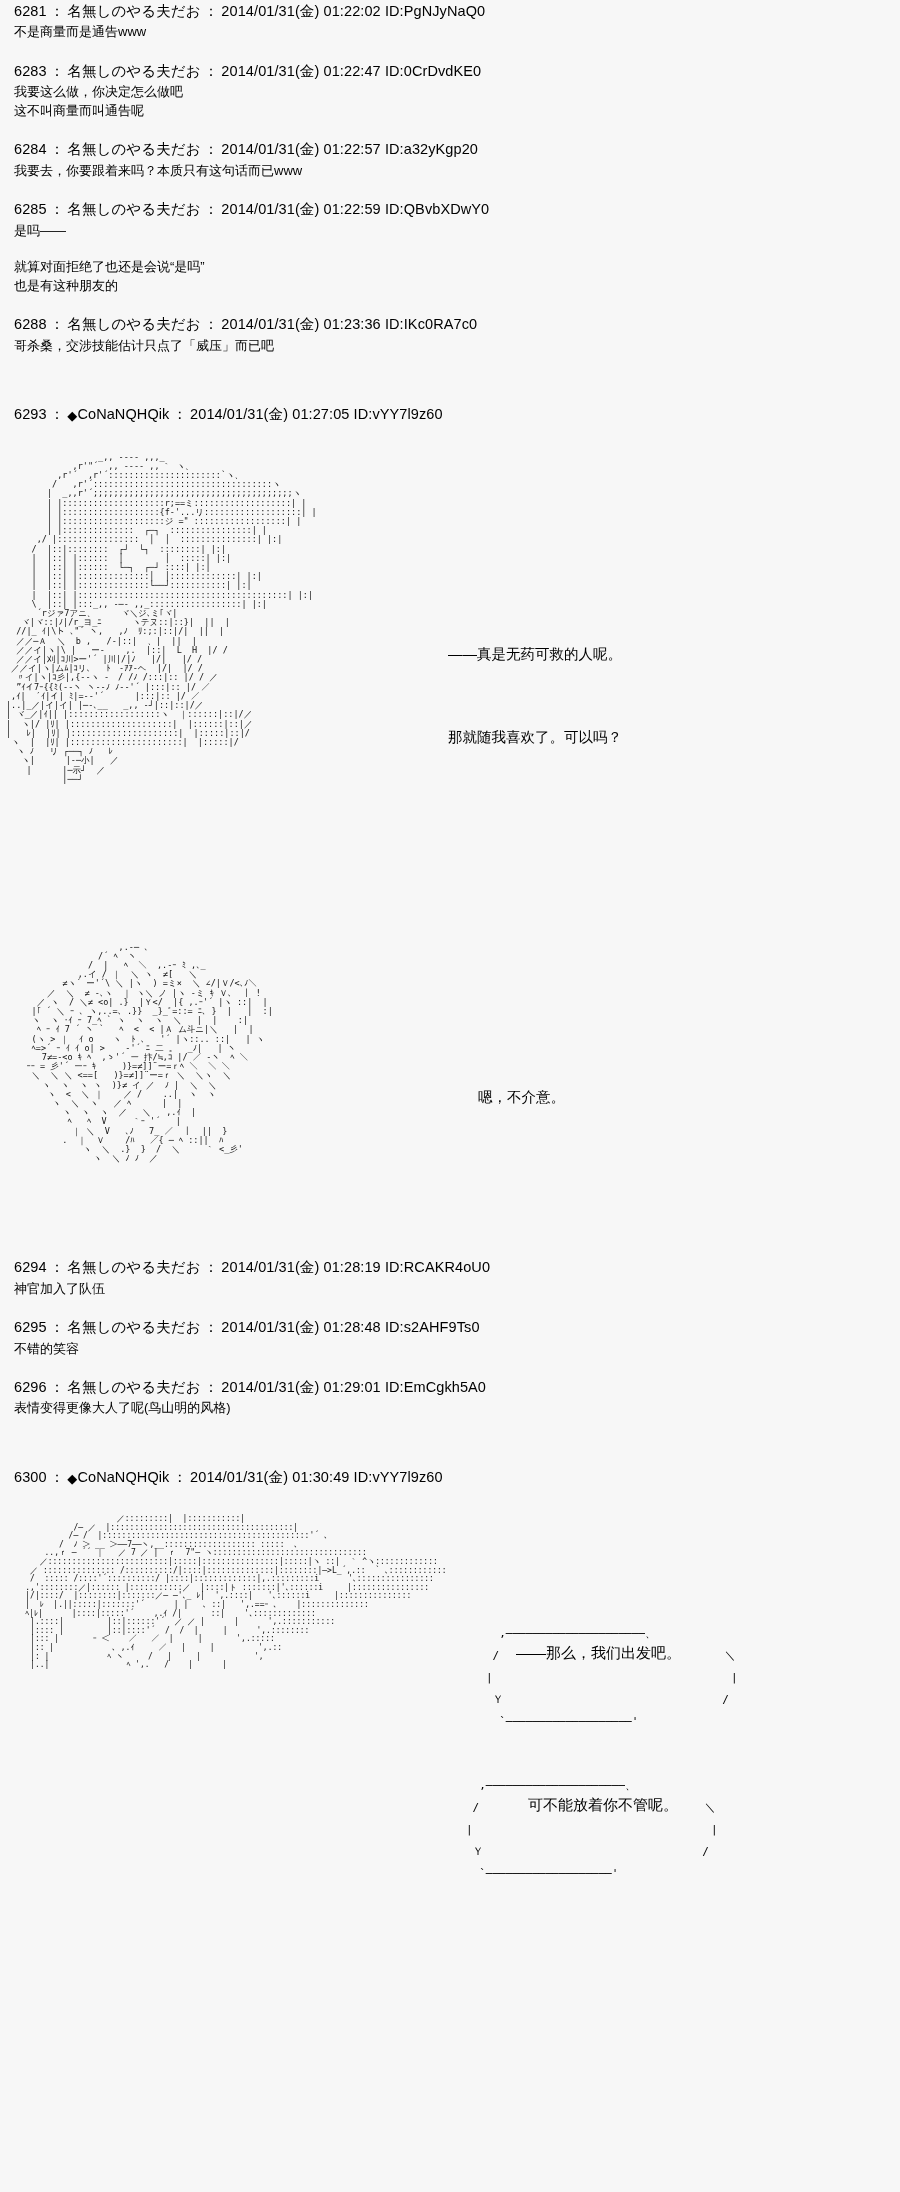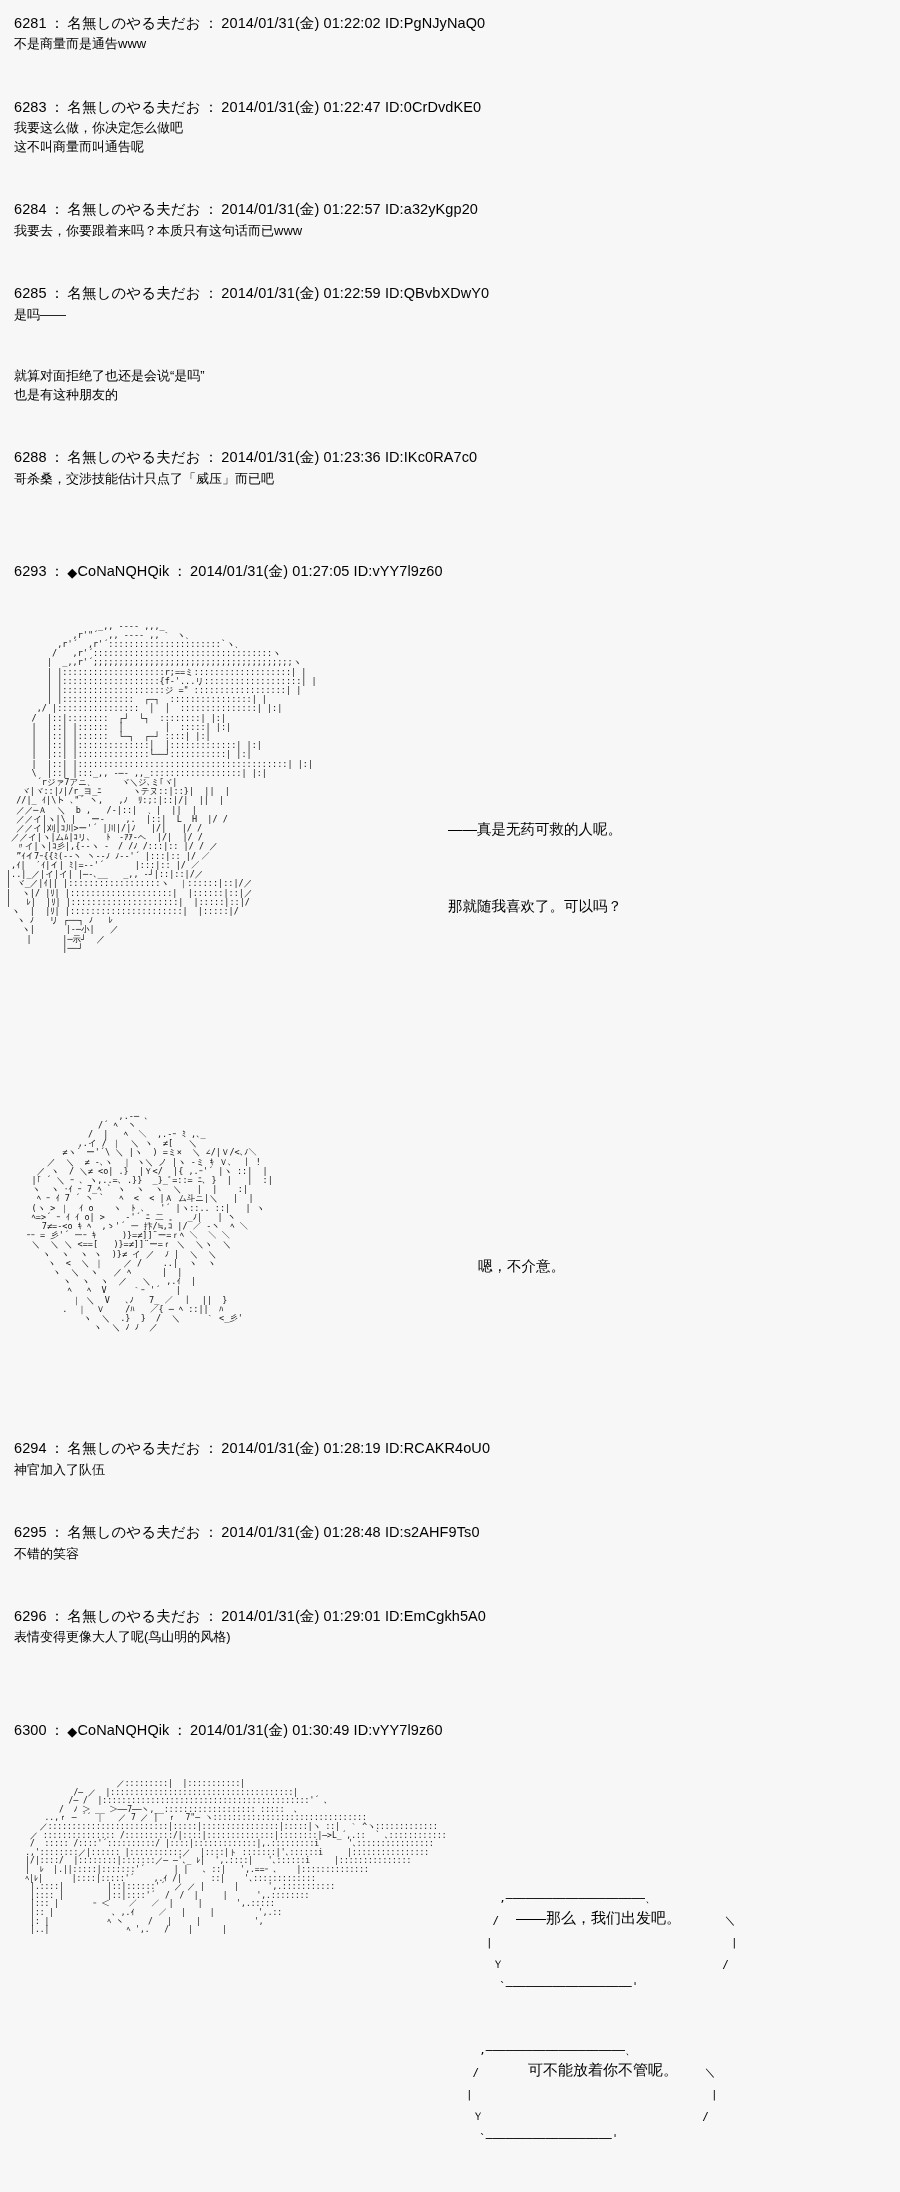--- a/index.html
+++ b/index.html
@@ -15,21 +15,21 @@
   }
   .page {
     width: 900px;
     position: relative;
     padding: 0;
     box-sizing: border-box;
   }
 
   
   .post {
-    padding: 12px 14px;
+    padding: 0 14px;
     margin-bottom: 18px;
   }
   .post-head {
     font-size: 14.5px;
     line-height: 1.55;
     white-space: nowrap;
     letter-spacing: 0.1px;
   }
   .post-head .sep { padding: 0 3px; }
   .diamond { font-size: 13px; vertical-align: -1px; }
@@ -170,21 +170,21 @@
  ,ｲ|  ′ｲ|イ| ﾐ|=-‐'´      |:::|:: |/ ／
 |..|_／|イ|イ| |─-､__   _,, -┘|::|::|/／
 | ヾ_／|ｲ|| |::::::::::::::::::ヽ  ｜::::::|::|/／
 |  ヽ|/ |ﾘ| |::::::::::::::::::::|  |::::::|::|／
 |   ﾚ|  |ﾘ| |:::::::::::::::::::::|  |:::::|::|/
  ヽ  |  |ﾘ| |::::::::::::::::::::::|  |:::::|/
   ヽ ﾉ   リ ┌──┐ ﾉ   ﾚ
    ヽ|      |-─小|   ／
     |      |─示┘  ／
            |──┘</pre>
-    <div class="dlg" style="left:448px; top:206px;">——真是无药可救的人呢。</div>
+    <div class="dlg" style="left:448px; top:200px;">——真是无药可救的人呢。</div>
     <div class="dlg" style="left:448px; top:283px;">那就随我喜欢了。可以吗？</div>
   </div>
 
   <div class="spacer-lg"></div>
 
   <div class="aa-wrap" style="height:300px;">
     <pre class="aa" style="position:absolute; top:0; left:0;">                      ,.-─ ､
                   /´ ﾍ  ヽ
                 /  |   ﾍ  ＼  ,.-ｰ ﾐ ,､_
               ,.イ / ｜  ＼ ヽ  ≠[   ＼

